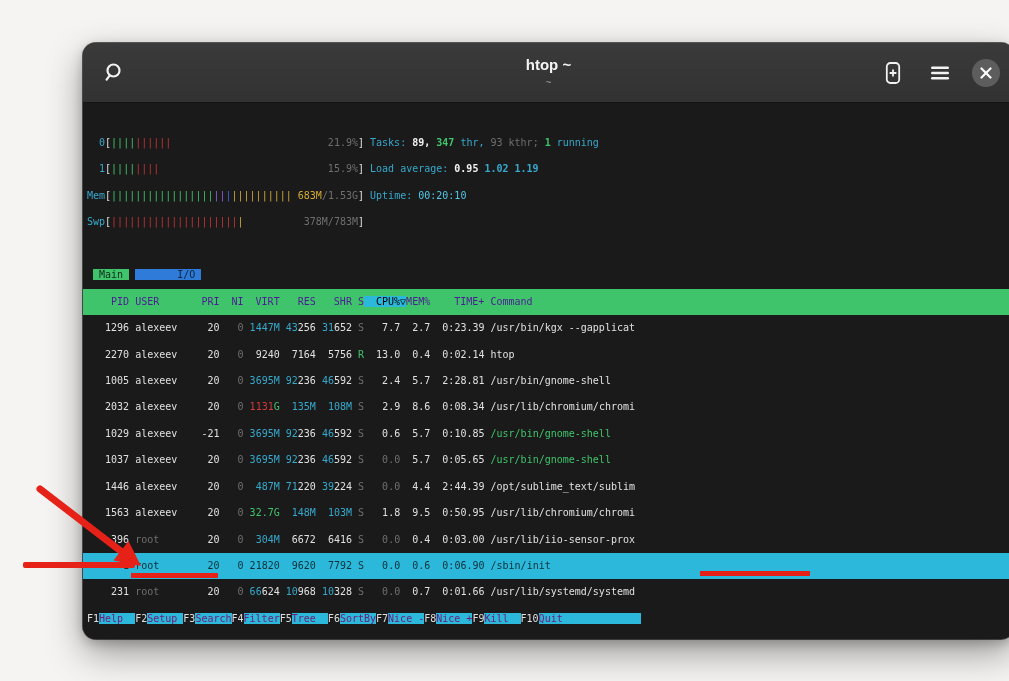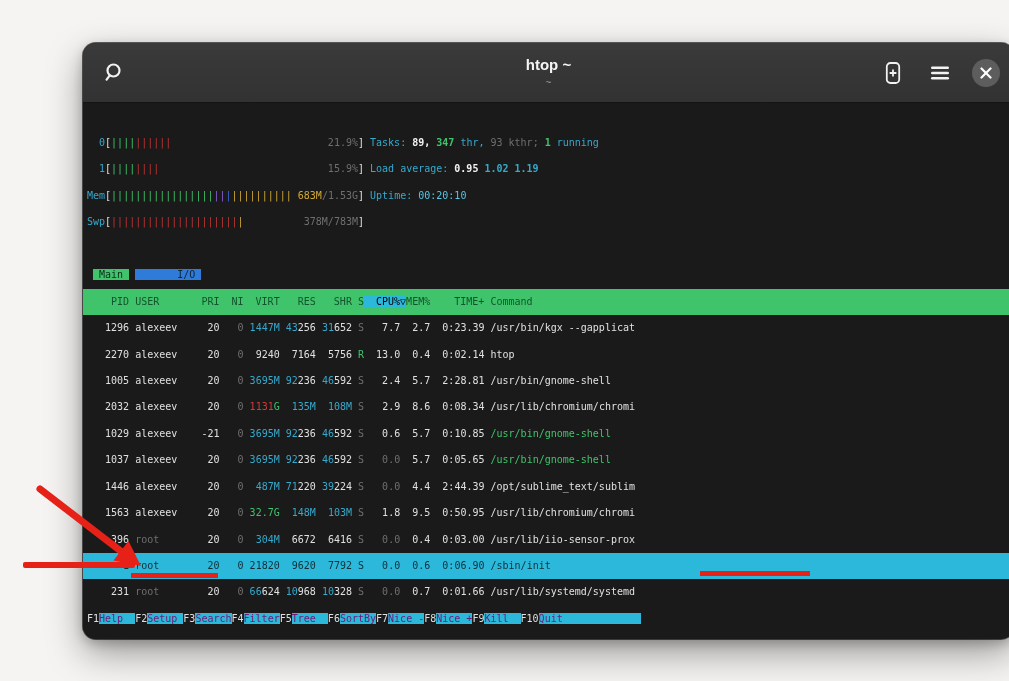--- a/index.html
+++ b/index.html
@@ -47,21 +47,21 @@
   .cy{color:#36a9cd}
   .cyb{color:#36a9cd;font-weight:bold}
   .cybb{color:#52c8ea;font-weight:normal}
   .bg{color:#3fc46b}
   .br{color:#c23434}
   .bp{color:#8a5fd8}
   .bb{color:#3c63d8}
   .by{color:#d4aa35}
   .fullbg{margin-left:-4px;padding-left:4px;}
   .hdr-line{background:#3fc46b;color:#0d2b1a;}
-  .hdr-line span{color:#14532d;}
+  .hdr-line span{color:#4c1d95;}
   .hdr-line span.hsort{background:#2cb8da;color:#000000;margin-top:35px;}
   .sel{background:#2cb8da;}
   .sel span{color:#0e3039 !important;font-weight:normal !important;}
   .tab{background:#3fc46b;color:#0e2c1c;}
   .tab-io{background:#2e7bd9;color:#0e2438;padding-left:36px;}
   .fk{background:#2cb8da;color:#701a75;}
   .annotation{position:absolute;left:0;top:0;pointer-events:none;z-index:20;}
 </style>
 </head>
 <body>

